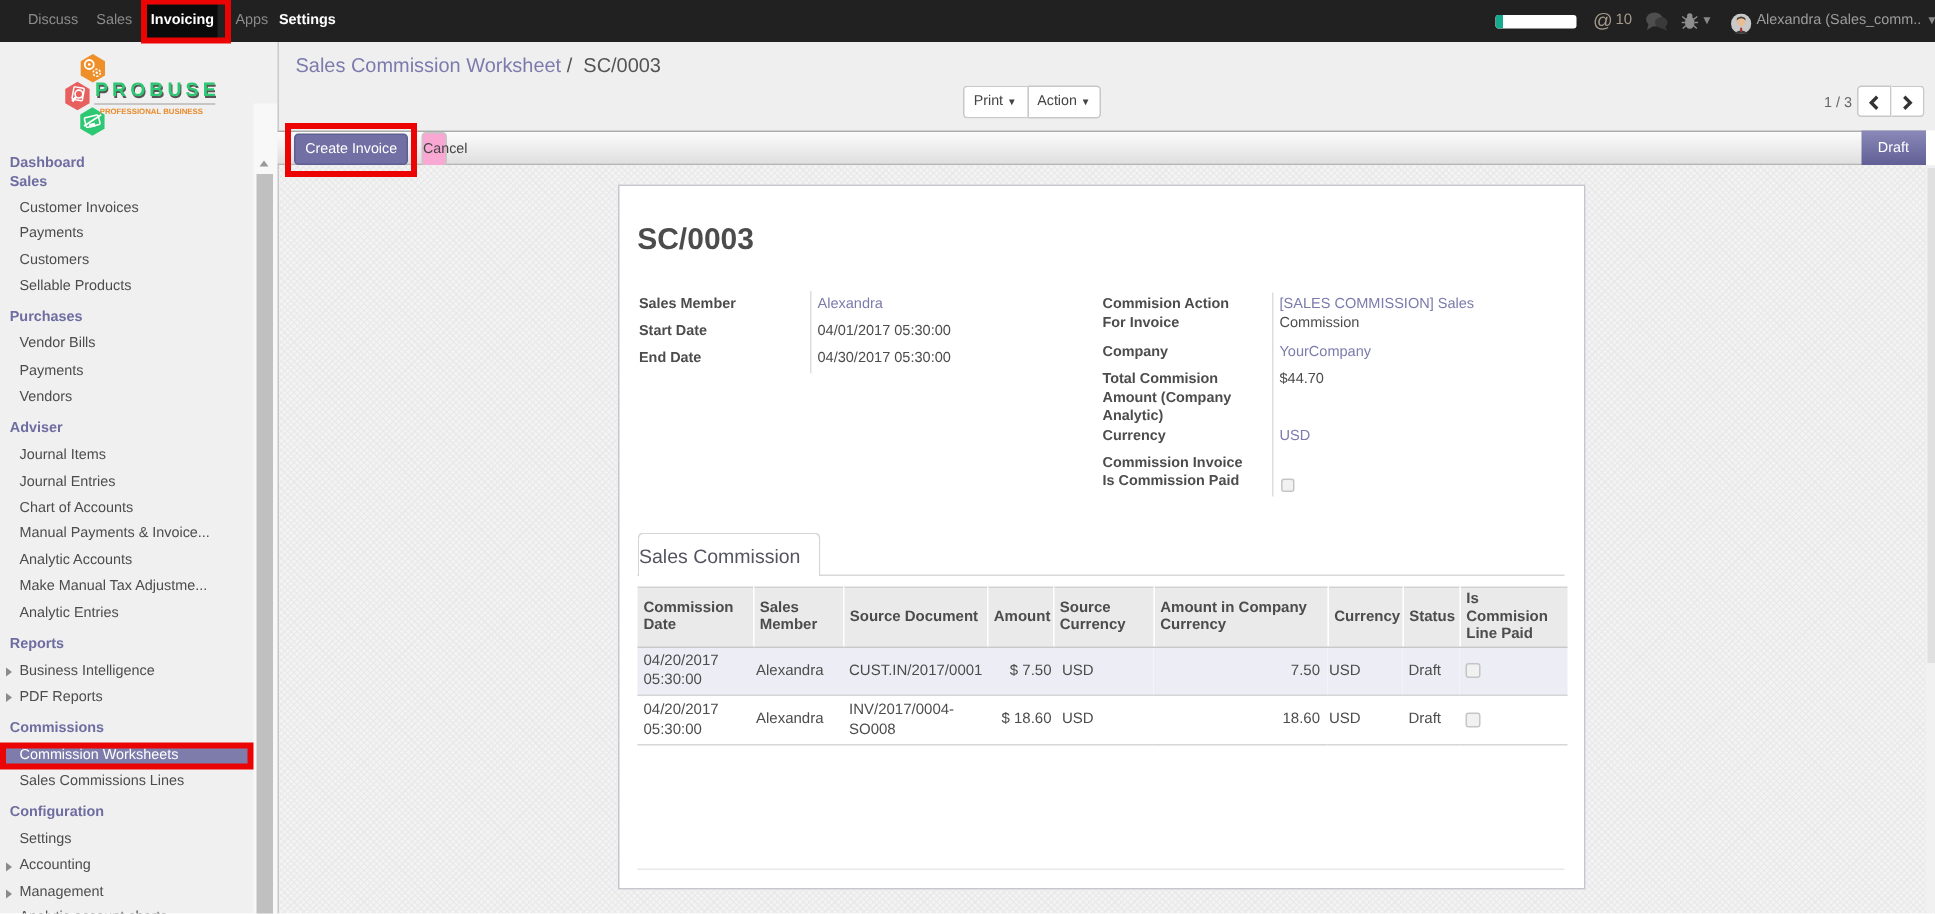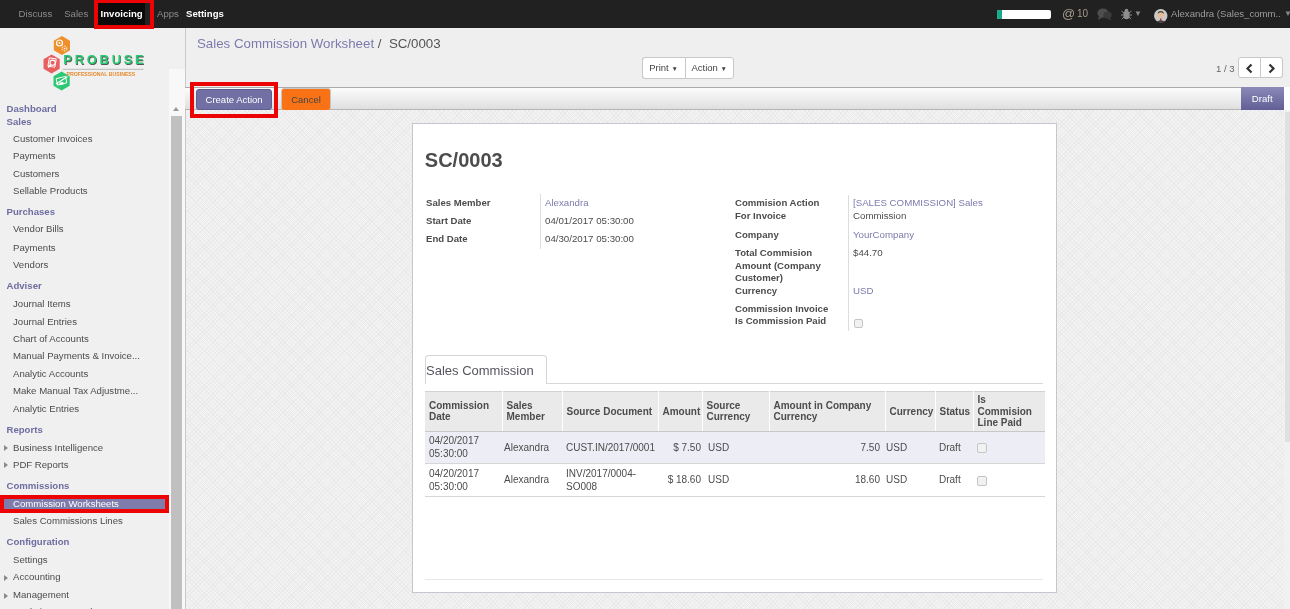--- a/index.html
+++ b/index.html
@@ -23,21 +23,21 @@
 #sbarrow{position:absolute;left:172.6px;top:106.7px;width:0;height:0;border-bottom:4.5px solid #999;border-left:3.6px solid transparent;border-right:3.6px solid transparent}
 
 #cpanel{position:absolute;left:185px;top:28px;width:1105px;height:59px;background:#f0efef;border-left:1px solid #c9c9c9}
 #bcrumb{position:absolute;left:197px;top:35.8px;font-size:13.3px;color:#7c7bad;white-space:nowrap}
 #bcrumb .g{color:#545454}
 .btnw{position:absolute;background:#fff;border:1px solid #c8c8c8;border-radius:3px;font-size:9.5px;color:#444;text-align:center}
 #pager{position:absolute;left:1216px;top:63px;font-size:9.6px;color:#666}
 
 #strip{position:absolute;left:185px;top:87px;width:1099px;height:23.4px;background:linear-gradient(#fcfcfc,#dfdfdf);border-top:1px solid #ababab;border-bottom:1px solid #b5b5b5}
 #btncreate{position:absolute;left:196.4px;top:88.5px;width:75.4px;height:21.9px;background:#716fa4;border:1px solid #5f5e92;border-radius:3px;color:#fff;font-size:9.5px;text-align:center;line-height:20px}
-#btncancel{position:absolute;left:281px;top:88px;width:50px;height:23px;background:#f97316;border:1px solid #c6c6c6;border-radius:3px;color:#444;font-size:9.5px;text-align:center;line-height:21px}
+#btncancel{position:absolute;left:281px;top:88px;width:17px;height:23px;background:#f9a8d4;border:1px solid #c6c6c6;border-radius:3px;color:#444;font-size:9.5px;text-align:center;line-height:21px}
 #draft{position:absolute;left:1241px;top:87.4px;width:42.5px;height:23px;background:linear-gradient(#8a89b8,#615f95);color:#fff;font-size:9.6px;text-align:center;line-height:23px}
 
 #page{position:absolute;left:185px;top:110.4px;width:1105px;height:498.6px;background-color:#f4f3f3;background-image:repeating-linear-gradient(45deg,rgba(231,230,230,.6) 0 1px,rgba(0,0,0,0) 1px 3px),repeating-linear-gradient(135deg,rgba(231,230,230,.6) 0 1px,rgba(0,0,0,0) 1px 3px);border-left:1px solid #c9c9c9}
 #vscroll{position:absolute;left:1284px;top:110.4px;width:6px;height:498.6px;background:#f1f1f1}
 #vthumb{position:absolute;left:1284.5px;top:112px;width:5px;height:330px;background:#e0e0e0}
 #sheet{position:absolute;left:412px;top:123px;width:645px;height:470px;background:#fff;border:1px solid #c6c6ce}
 #title{position:absolute;left:424.8px;top:148.6px;font-size:20px;font-weight:bold;color:#4c4c4c}
 .lbl{position:absolute;font-size:9.6px;font-weight:bold;color:#4c4c4c;line-height:12px;white-space:nowrap}
 .val{position:absolute;font-size:9.7px;color:#4c4c4c;line-height:12px;white-space:nowrap}
 .lnk{color:#7c7bad}
@@ -162,21 +162,21 @@
 <div class="btnw" style="left:641.5px;top:57px;width:43px;height:21.5px;line-height:19.5px;border-radius:3px 0 0 3px;border-right:none">Print <span style="font-size:6.5px">▼</span></div>
 <div class="btnw" style="left:684.5px;top:57px;width:49.5px;height:21.5px;line-height:19.5px;border-radius:0 3px 3px 0">Action <span style="font-size:6.5px">▼</span></div>
 <div id="pager">1 / 3</div>
 <div class="btnw" style="left:1238px;top:57px;width:23px;height:21.3px;line-height:19.5px;border-radius:3px 0 0 3px"><svg width="9" height="11" viewBox="0 0 9 11" style="margin-top:5px">
       <path d="M6.5 1.5 L2.5 5.5 L6.5 9.5" stroke="#333" stroke-width="2.2" fill="none"></path>
     </svg></div>
 <div class="btnw" style="left:1261px;top:57px;width:22.4px;height:21.3px;line-height:19.5px;border-radius:0 3px 3px 0;border-left:none"><svg width="9" height="11" viewBox="0 0 9 11" style="margin-top:5px">
       <path d="M2.5 1.5 L6.5 5.5 L2.5 9.5" stroke="#333" stroke-width="2.2" fill="none"></path>
     </svg></div>
 <div id="strip"></div>
-<div id="btncreate">Create Action</div>
+<div id="btncreate">Create Invoice</div>
 <div id="btncancel">Cancel</div>
 <div id="draft">Draft</div>
 <div id="page"></div>
 <div id="vscroll"></div>
 <div id="vthumb"></div>
 <div id="sheet"></div>
 <div id="title">SC/0003</div>
 <div id="form">
   <span class="lbl" style="left:426px;top:196.8px">Sales Member</span>
   <span class="val lnk" style="left:545px;top:196.8px">Alexandra</span>
@@ -186,21 +186,21 @@
   <span class="val" style="left:545px;top:232.5px">04/30/2017 05:30:00</span>
   <div class="vsep" style="left:539.5px;top:194px;height:55px"></div>
   <span class="lbl" style="left:735px;top:197.3px">Commision Action</span>
   <span class="lbl" style="left:735px;top:210.3px">For Invoice</span>
   <span class="val lnk" style="left:853px;top:197.3px">[SALES COMMISSION] Sales</span>
   <span class="val" style="left:853px;top:210.3px">Commission</span>
   <span class="lbl" style="left:735px;top:229.3px">Company</span>
   <span class="val lnk" style="left:853px;top:229.3px">YourCompany</span>
   <span class="lbl" style="left:735px;top:247.3px">Total Commision</span>
   <span class="lbl" style="left:735px;top:259.8px">Amount (Company</span>
-  <span class="lbl" style="left:735px;top:272.3px">Customer)</span>
+  <span class="lbl" style="left:735px;top:272.3px">Analytic)</span>
   <span class="val" style="left:853px;top:247.3px">$44.70</span>
   <span class="lbl" style="left:735px;top:285.3px">Currency</span>
   <span class="val lnk" style="left:853px;top:285.3px">USD</span>
   <span class="lbl" style="left:735px;top:303.3px">Commission Invoice</span>
   <span class="lbl" style="left:735px;top:315.3px">Is Commission Paid</span>
   <div class="cbx" style="left:853.5px;top:318.5px"></div>
   <div class="vsep" style="left:847.5px;top:195px;height:136px"></div>
 </div>
 <div id="tabline"></div>
 <div id="tab">Sales Commission Lines</div>

